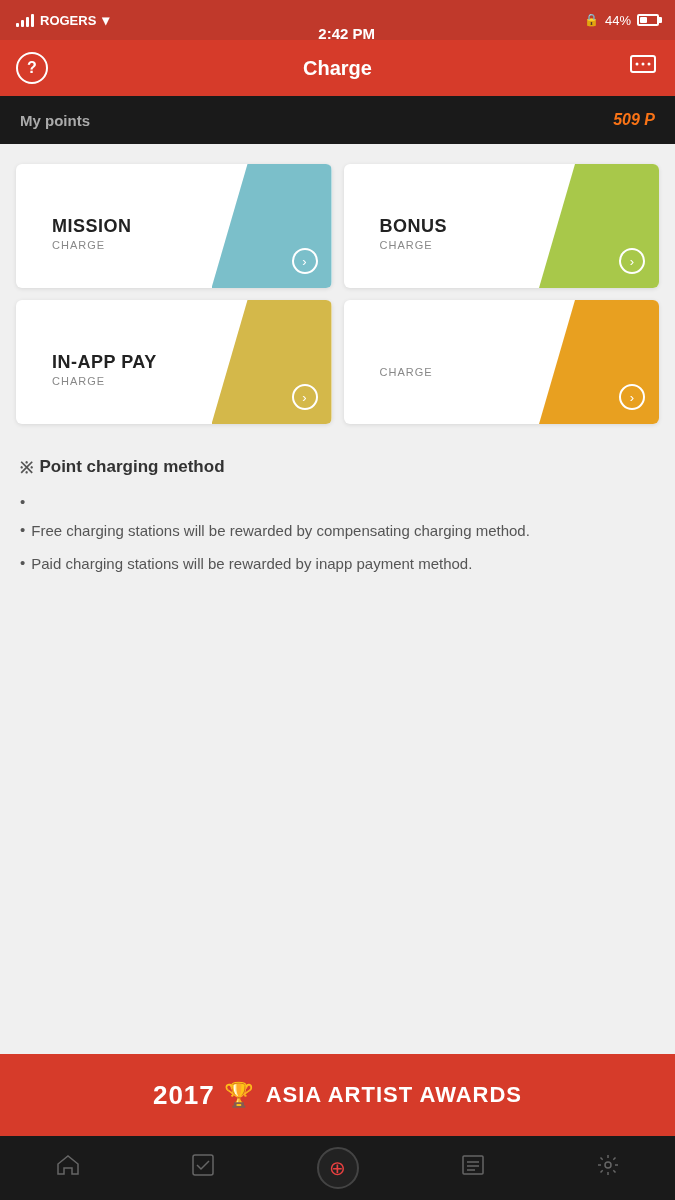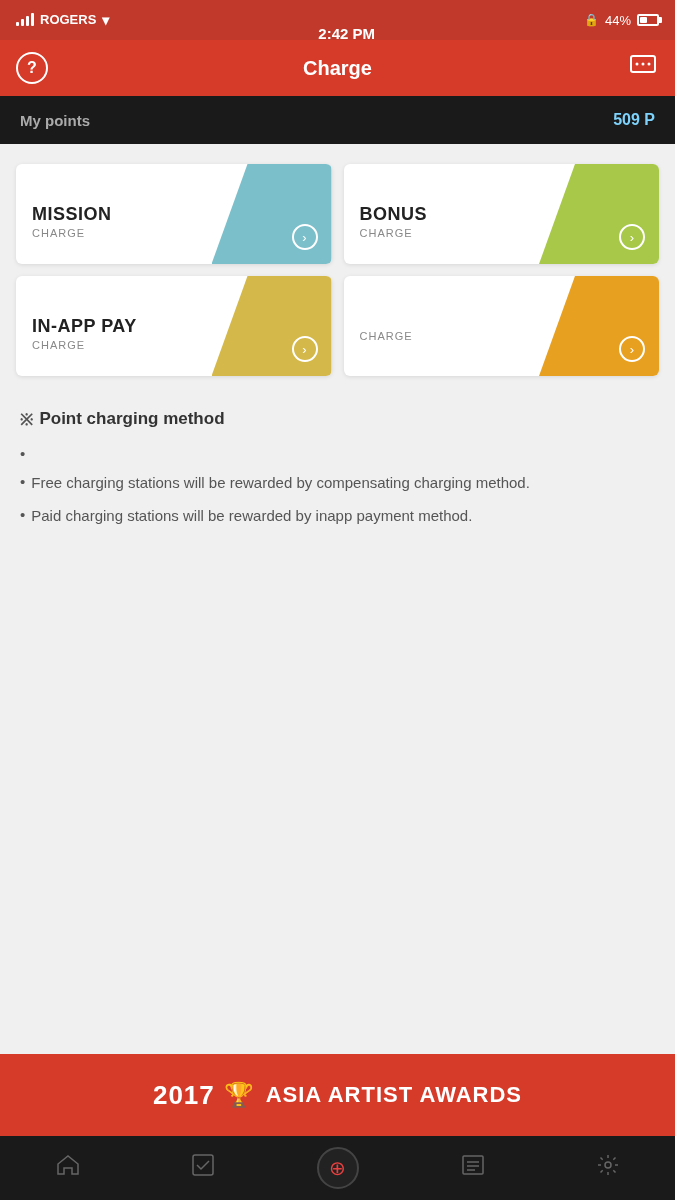--- a/index.html
+++ b/index.html
@@ -19,21 +19,21 @@
       background: #c0392b;
       height: 40px;
       display: flex;
       align-items: center;
       justify-content: space-between;
       padding: 0 16px;
       flex-shrink: 0;
     }
     .status-left {
       display: flex;
-      align-items: flex-start;
+      align-items: center;
       gap: 6px;
       color: white;
       font-size: 13px;
       font-weight: 600;
     }
     .signal-bars {
       display: flex;
       align-items: flex-end;
       gap: 2px;
       height: 14px;
@@ -139,23 +139,24 @@
       justify-content: space-between;
       padding: 0 20px;
       flex-shrink: 0;
     }
     .points-label {
       color: #aaa;
       font-size: 15px;
       font-weight: bold;
     }
     .points-value {
-      color: #7dd3fc;
+      color: #f97316;
       font-size: 16px;
       font-weight: 600;
+      font-style: italic;
     }
 
     
     .main-content {
       flex: 1;
       background: #f0f0f0;
       padding: 20px 16px;
       overflow-y: auto;
     }
 
@@ -163,27 +164,28 @@
     .charge-grid {
       display: grid;
       grid-template-columns: 1fr 1fr;
       gap: 12px;
       margin-bottom: 28px;
     }
 
     .charge-card {
       background: white;
       border-radius: 6px;
-      height: 100px;
+      height: 124px;
       position: relative;
       overflow: hidden;
       cursor: pointer;
       box-shadow: 0 1px 4px rgba(0,0,0,0.1);
       display: flex;
       align-items: center;
+      padding-left: 20px;
     }
 
     .charge-card .card-text {
       padding: 16px 0 0 16px;
       z-index: 2;
       position: relative;
       flex: 1;
     }
 
     .charge-card .card-title {

